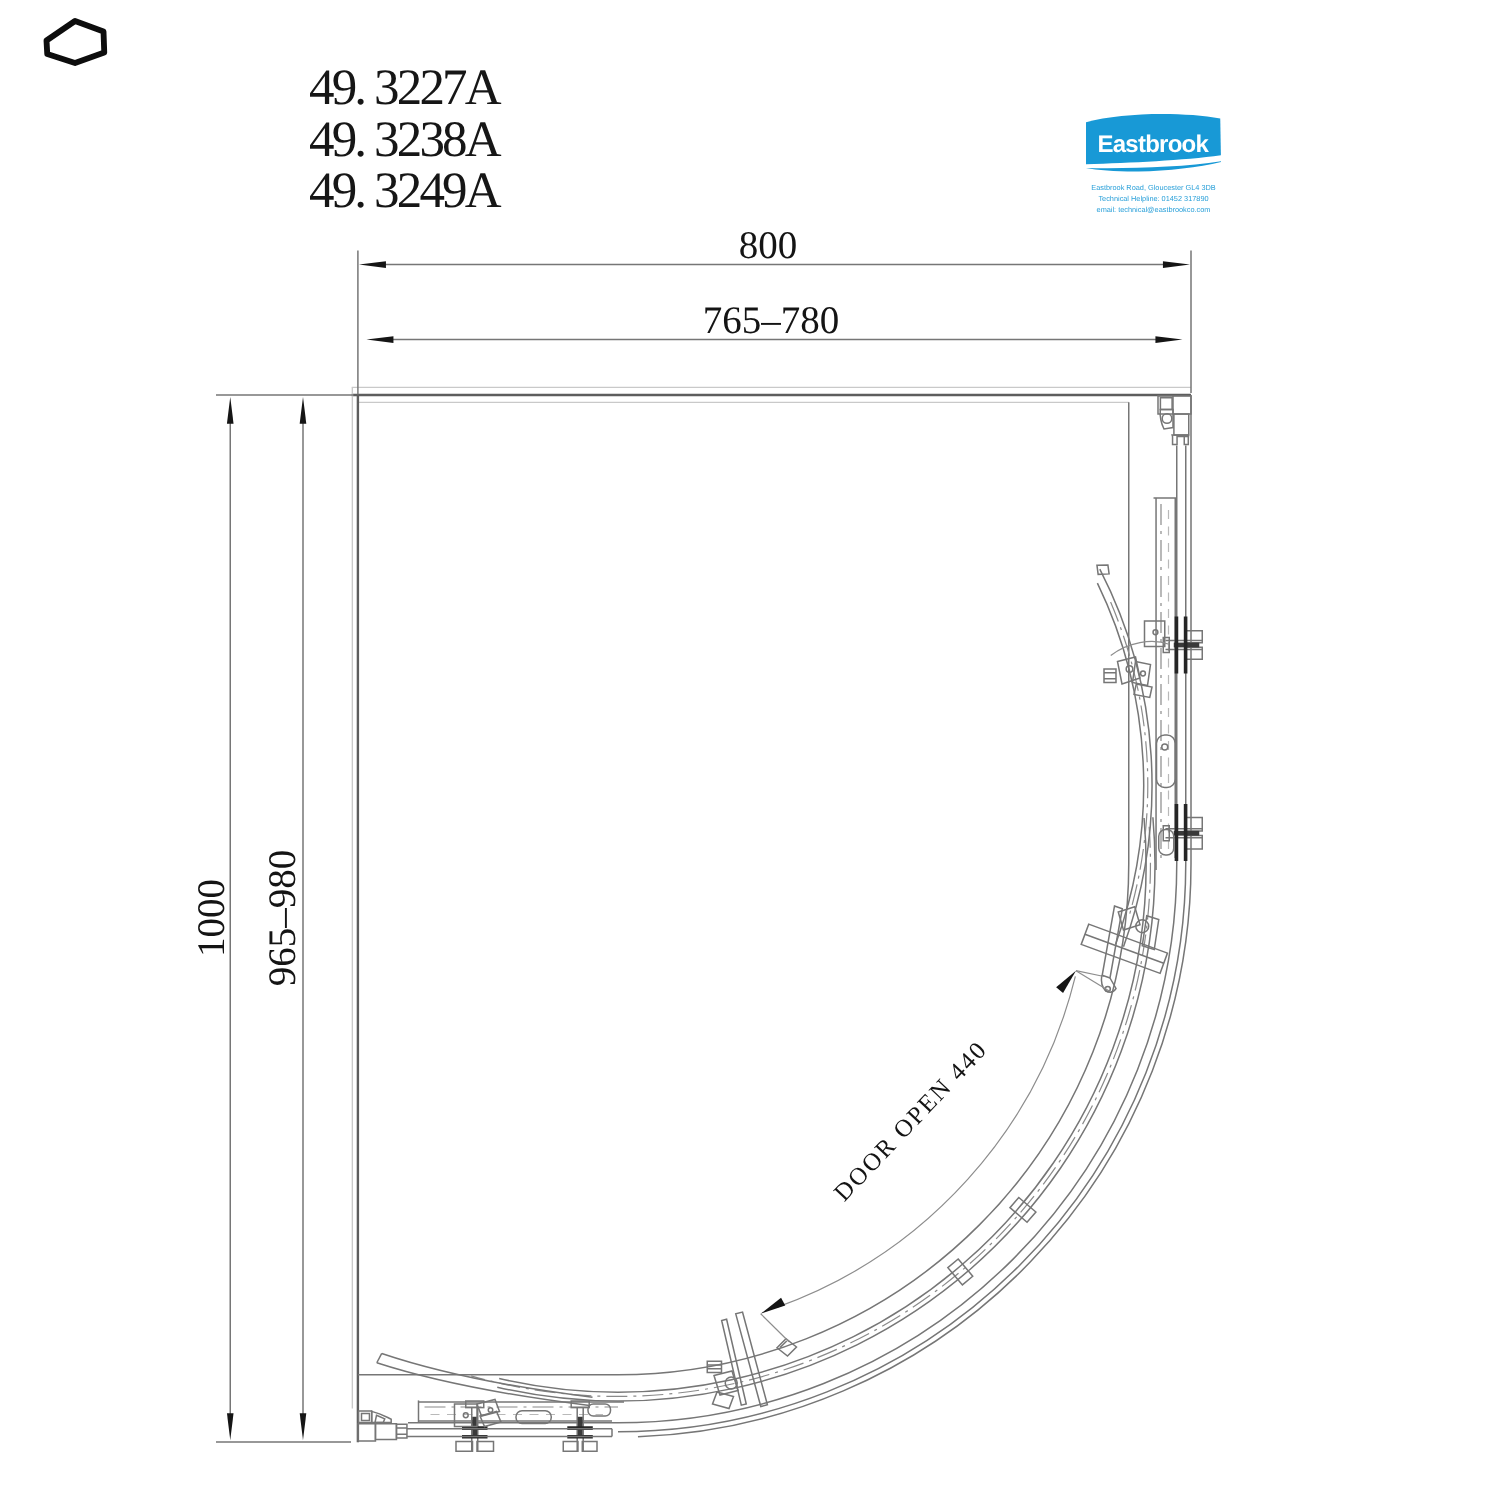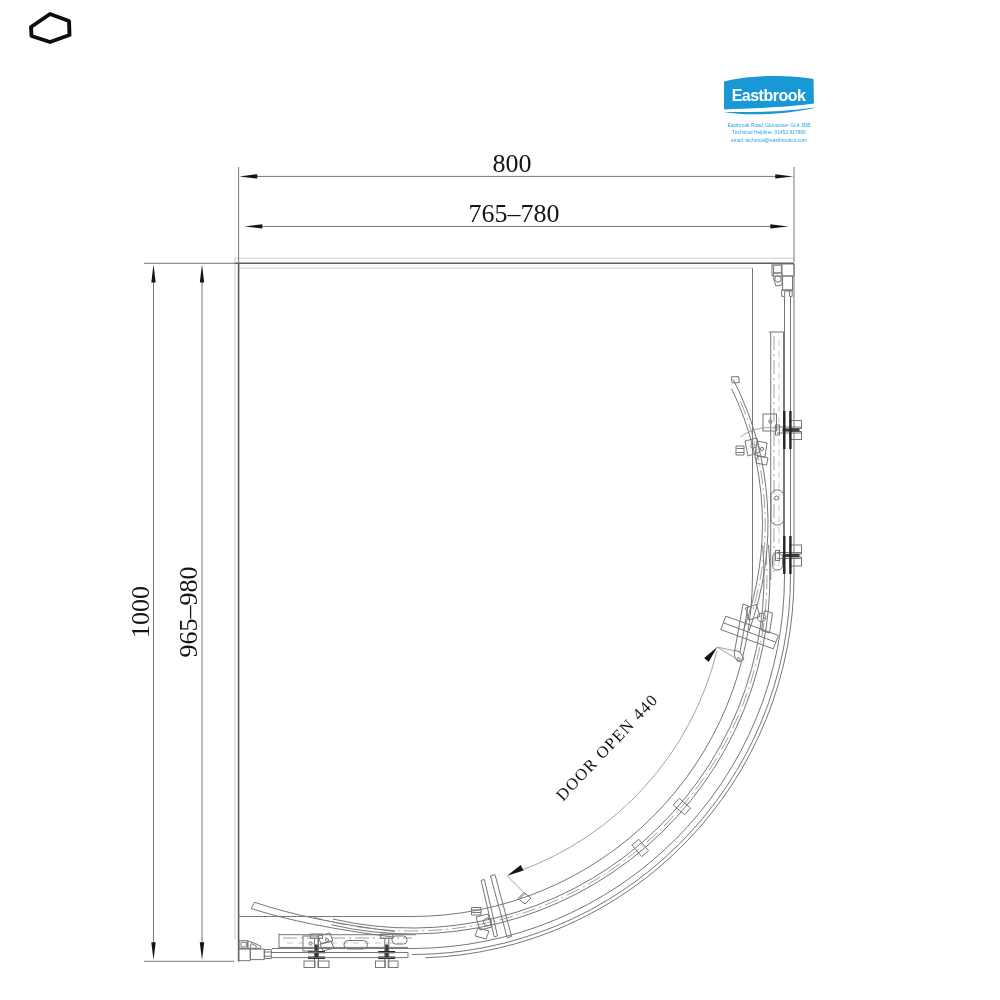--- a/index.html
+++ b/index.html
@@ -160,20 +160,21 @@
 <path class="ar" d="M 717.3 647.1 L 708.7 662.0 L 704.1 658.1 Z"></path>
 <path class="ar" d="M 507.1 875.8 L 520.7 865.1 L 523.5 870.4 Z"></path>
 <path class="t" d="M 717.3 647.1 L 740 661"></path>
 <path class="t" d="M 717.3 647.1 L 736 651"></path>
 <path class="t" d="M 507.1 875.8 L 526 894.5"></path>
 <text class="dim2" transform="translate(611,751) rotate(-46.5)" text-anchor="middle">DOOR OPEN 440</text>
 </svg>
 <svg class="abs" style="left:0;top:0" width="110" height="70" viewBox="0 0 110 70">
   <polygon points="31,27 50,14 69,21 69.5,35 50,42 31.5,36" fill="none" stroke="#0d0d0d" stroke-width="3.9" stroke-linejoin="round"></polygon>
 </svg>
+<div class="codes">49. 3227A<br>49. 3238A<br>49. 3249A</div>
 <svg class="abs" style="left:714px;top:68px" width="110" height="80" viewBox="0 0 110 80">
   <path d="M 10 13.5 C 34 7 74 6.5 99.5 11 L 100 40 C 85 43.5 65 46 45 46.3 C 30 46.4 18 45.5 10 44 Z" fill="#1899d6"></path>
   <path d="M 10 41.5 C 40 40.5 75 39 100 35.5 L 100 39.5 C 75 43.5 40 44.5 10 44 Z" fill="#ffffff"></path>
   <text x="54.5" y="33" text-anchor="middle" font-family="Liberation Sans, sans-serif" font-weight="bold" font-size="16" letter-spacing="-0.5" fill="#ffffff">Eastbrook</text>
   <text x="55" y="58.5" text-anchor="middle" font-family="Liberation Sans, sans-serif" font-size="4.9" fill="#2aa0d9">Eastbrook Road, Gloucester GL4 3DB</text>
   <text x="55" y="66" text-anchor="middle" font-family="Liberation Sans, sans-serif" font-size="4.9" fill="#2aa0d9">Technical Helpline: 01452 317890</text>
   <text x="55" y="73.5" text-anchor="middle" font-family="Liberation Sans, sans-serif" font-size="4.9" fill="#2aa0d9">email: technical@eastbrookco.com</text>
 </svg>
 </div>
 

